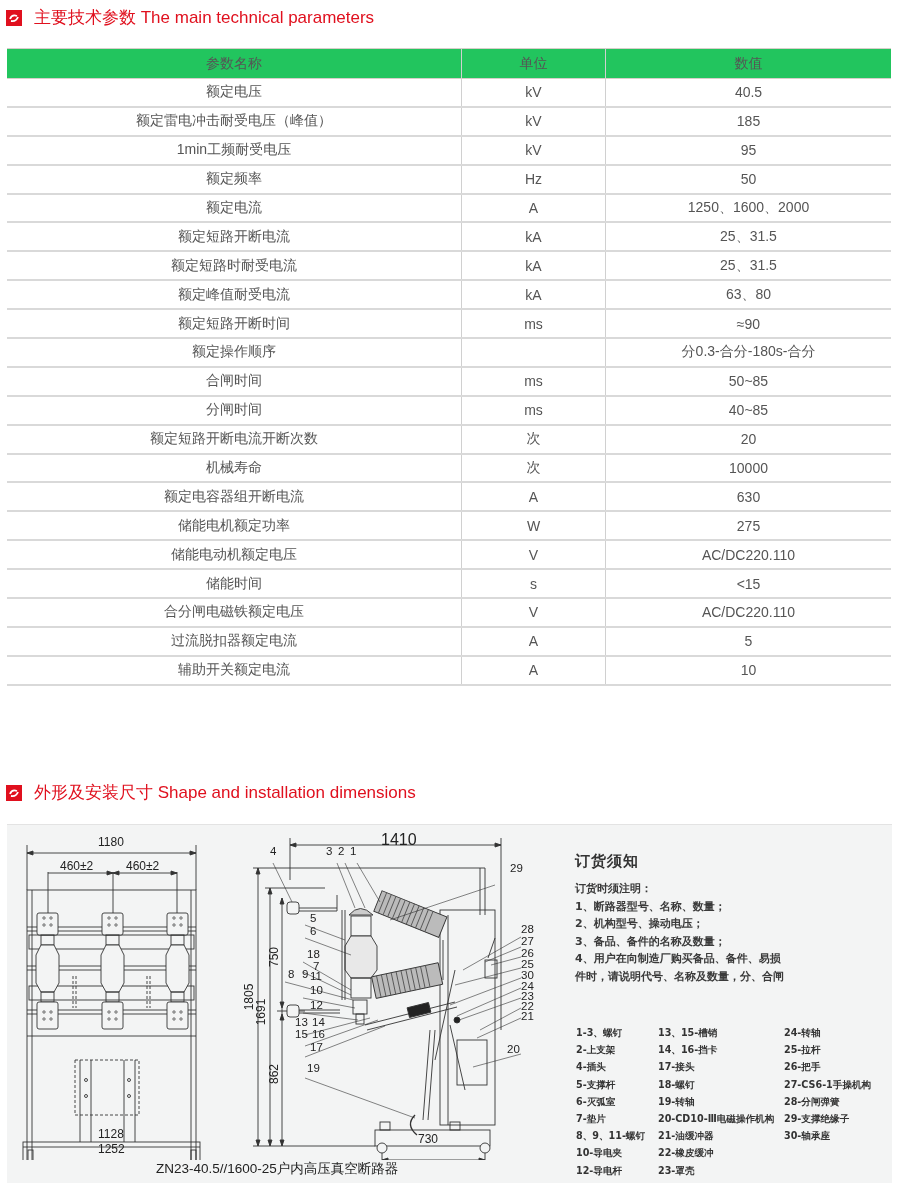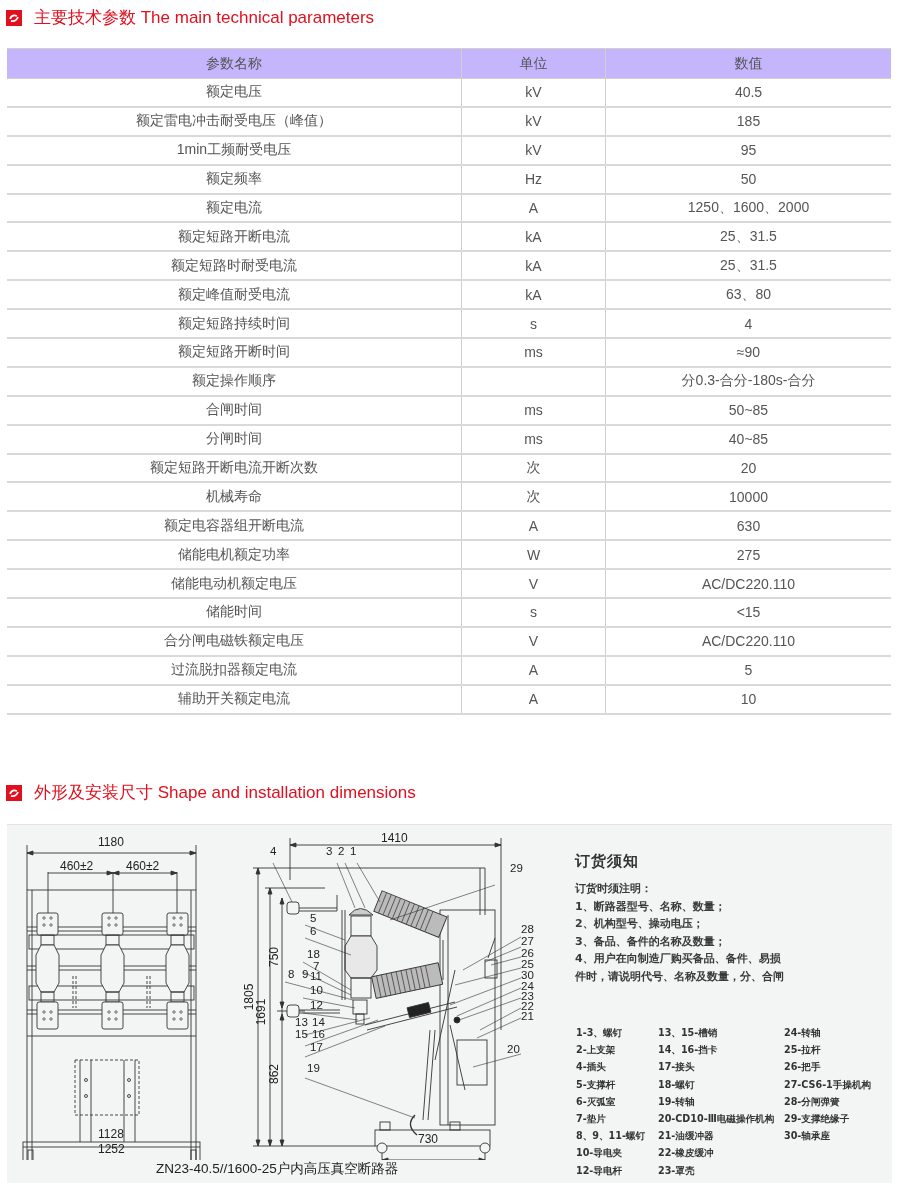--- a/index.html
+++ b/index.html
@@ -21,21 +21,21 @@
   table.params {
     position: absolute; left: 7px; top: 48px; width: 884px;
     border-collapse: collapse; table-layout: fixed;
     font-family: "Liberation Sans", "DejaVu Sans", sans-serif;
     font-size: 14px; color: #555;
   }
   table.params th, table.params td {
     height: 26.9px; padding: 0; text-align: center;
     border-bottom: 2px solid #d9d9d9;
   }
-  table.params th { background: #c4b5fd; font-weight: normal; color: #555;
+  table.params th { background: #22c55e; font-weight: normal; color: #555;
     border-top: 1px solid #d6cfc9; border-bottom: 1px solid #d6cfc9; height: 29px; margin-top: 26px; }
   table.params td.c1, table.params th.c1 { width: 454px; border-right: 1px solid #d0d0d0; }
   table.params td.c2, table.params th.c2 { width: 143px; border-right: 1px solid #d0d0d0; }
 
   .drawing-panel {
     position: absolute; left: 7px; top: 824px; width: 885px; height: 358px;
     background: #f3f4f4; border-top: 1px solid #e3e3e3;
   }
   .notes {
     position: absolute; left: 575px; top: 852px; width: 300px;
@@ -108,25 +108,20 @@
       </tr>
       <tr>
         <td class="c1">额定短路时耐受电流</td>
         <td class="c2">kA</td>
         <td>25、31.5</td>
       </tr>
       <tr>
         <td class="c1">额定峰值耐受电流</td>
         <td class="c2">kA</td>
         <td>63、80</td>
-      </tr>
-      <tr>
-        <td class="c1">额定短路持续时间</td>
-        <td class="c2">s</td>
-        <td>4</td>
       </tr>
       <tr>
         <td class="c1">额定短路开断时间</td>
         <td class="c2">ms</td>
         <td>≈90</td>
       </tr>
       <tr>
         <td class="c1">额定操作顺序</td>
         <td class="c2"></td>
         <td>分0.3-合分-180s-合分</td>
@@ -444,21 +439,21 @@
       <line x1="276" y1="158" x2="212" y2="186"></line>
       <line x1="276" y1="168" x2="214" y2="190"></line>
       <line x1="276" y1="178" x2="235" y2="200"></line>
       <line x1="276" y1="188" x2="232" y2="208"></line>
       <line x1="276" y1="224" x2="228" y2="237"></line>
     </g>
   </g>
 </svg>
 
 <div style="position:absolute;left:0;top:0;font-family:'Liberation Sans',sans-serif;font-size:11.5px;color:#222;">
-  <span style="position:absolute;left:381px;top:831px;font-size:12px;">1410</span>
+  <span style="position:absolute;left:381px;top:831px;font-size:16px;">1410</span>
   <span style="position:absolute;left:236px;top:990px;transform:rotate(-90deg);font-size:12px;">1805</span>
   <span style="position:absolute;left:248px;top:1005px;transform:rotate(-90deg);font-size:12px;">1691</span>
   <span style="position:absolute;left:264px;top:950px;transform:rotate(-90deg);font-size:12px;">750</span>
   <span style="position:absolute;left:264px;top:1067px;transform:rotate(-90deg);font-size:12px;">862</span>
   <span style="position:absolute;left:418px;top:1132px;font-size:12px;">730</span>
 
   <span style="position:absolute;left:270px;top:845px;">4</span>
   <span style="position:absolute;left:326px;top:845px;">3</span>
   <span style="position:absolute;left:338px;top:845px;">2</span>
   <span style="position:absolute;left:350px;top:845px;">1</span>

